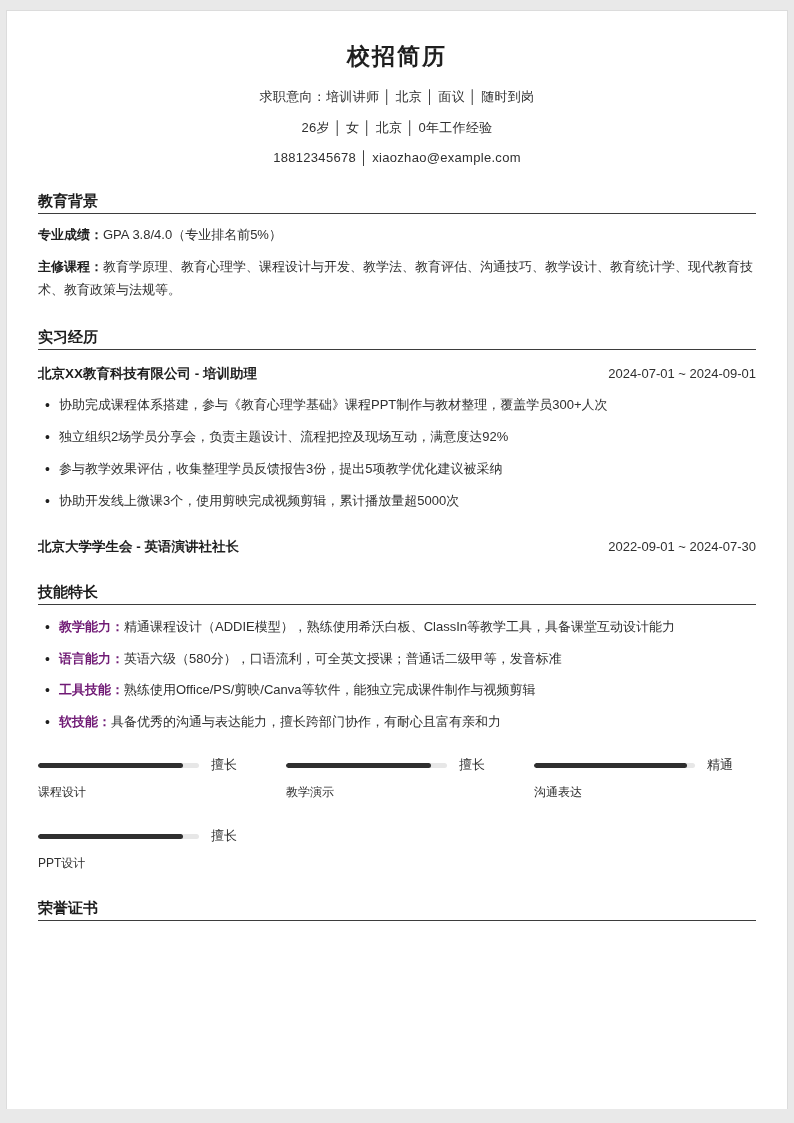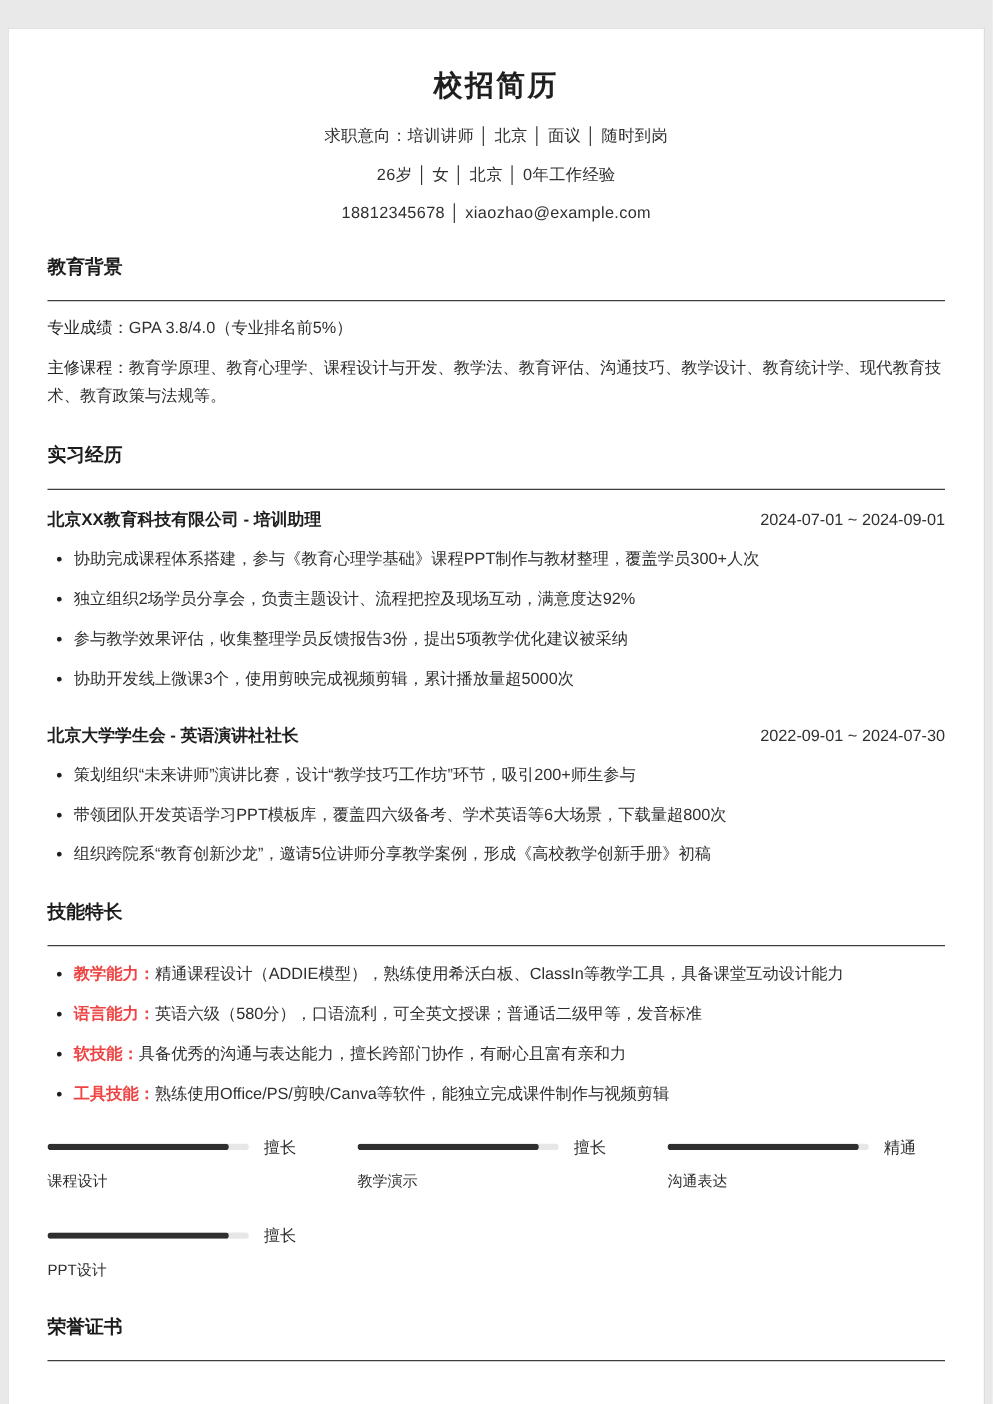--- a/index.html
+++ b/index.html
@@ -4,21 +4,21 @@
 <style>
   * { box-sizing: border-box; margin: 0; padding: 0; }
   html, body {
     font-family: "Liberation Sans", "DejaVu Sans", sans-serif;
     background: #e9e9e9;
   }
   .page-outer {
     width: 794px;
     height: 1101px;
     padding: 6px;
-    margin: 16px auto;
+    margin: 4px auto;
     background: #e9e9e9;
   }
   .page {
     width: 782px;
     height: 1111px;
     background: #ffffff;
     border: 1px solid #dcdcdc;
     padding: 26px 31px 20px 31px;
     color: #2f2f2f;
     font-size: 13px;
@@ -40,50 +40,50 @@
     margin-top: 13px;
     letter-spacing: 0.3px;
   }
   .info-line:first-of-type { margin-top: 16px; }
   
   .sec { margin-top: 27px; }
   .sec-title {
     font-size: 15px;
     font-weight: 700;
     color: #1c1c1c;
-    padding-bottom: 17px;
+    padding-bottom: 2px;
     border-bottom: 1px solid #3d3d3d;
   }
   .entry-head {
     display: flex;
     justify-content: space-between;
     align-items: baseline;
     margin-top: 15px;
   }
   .entry-title { font-weight: 700; font-size: 13.5px; color: #1e1e1e; }
   .entry-date { font-size: 13px; color: #2f2f2f; }
   .kv { margin-top: 9px; line-height: 1.78; font-size: 13px; }
-  .kv strong { font-weight: 400; color: #1e1e1e; }
+  .kv strong { font-weight: 700; color: #1e1e1e; }
   
   ul.bullets { list-style: none; margin-top: 3px; }
   ul.bullets li {
     position: relative;
     padding-left: 21px;
     margin-top: 13px;
     line-height: 1.45;
   }
   ul.bullets li::before {
     content: "•";
     position: absolute;
     left: 7px;
     top: -1px;
     font-size: 14px;
     color: #1e1e1e;
   }
-  ul.bullets li strong { font-weight: 700; color: #ef4444; }
+  ul.bullets li strong { font-weight: 700; color: #701a75; }
   
   .bars-grid {
     display: grid;
     grid-template-columns: repeat(3, 1fr);
     column-gap: 22px;
     row-gap: 21px;
     margin-top: 24px;
     gap: 26px;
   }
   .bar-row { display: flex; align-items: center; }
@@ -130,34 +130,29 @@
         <li>参与教学效果评估，收集整理学员反馈报告3份，提出5项教学优化建议被采纳</li>
         <li>协助开发线上微课3个，使用剪映完成视频剪辑，累计播放量超5000次</li>
       </ul>
     </div>
 
     <div class="sec">
       <div class="entry-head">
         <span class="entry-title">北京大学学生会 - 英语演讲社社长</span>
         <span class="entry-date">2022-09-01 ~ 2024-07-30</span>
       </div>
-      <ul class="bullets">
-        <li>策划组织“未来讲师”演讲比赛，设计“教学技巧工作坊”环节，吸引200+师生参与</li>
-        <li>带领团队开发英语学习PPT模板库，覆盖四六级备考、学术英语等6大场景，下载量超800次</li>
-        <li>组织跨院系“教育创新沙龙”，邀请5位讲师分享教学案例，形成《高校教学创新手册》初稿</li>
-      </ul>
     </div>
 
     <div class="sec">
       <h2 class="sec-title">技能特长</h2>
       <ul class="bullets">
         <li><strong>教学能力：</strong><span>精通课程设计（ADDIE模型），熟练使用希沃白板、ClassIn等教学工具，具备课堂互动设计能力</span></li>
         <li><strong>语言能力：</strong><span>英语六级（580分），口语流利，可全英文授课；普通话二级甲等，发音标准</span></li>
+        <li><strong>工具技能：</strong><span>熟练使用Office/PS/剪映/Canva等软件，能独立完成课件制作与视频剪辑</span></li>
         <li><strong>软技能：</strong><span>具备优秀的沟通与表达能力，擅长跨部门协作，有耐心且富有亲和力</span></li>
-        <li><strong>工具技能：</strong><span>熟练使用Office/PS/剪映/Canva等软件，能独立完成课件制作与视频剪辑</span></li>
       </ul>
       <div class="bars-grid">
         <div class="bar-item">
           <div class="bar-row">
             <div class="bar-track">
                 <div class="bar-fill" style="width: 90%;"></div>
               </div>
             <span class="bar-level">擅长</span>
           </div>
           <div class="bar-name">课程设计</div>

